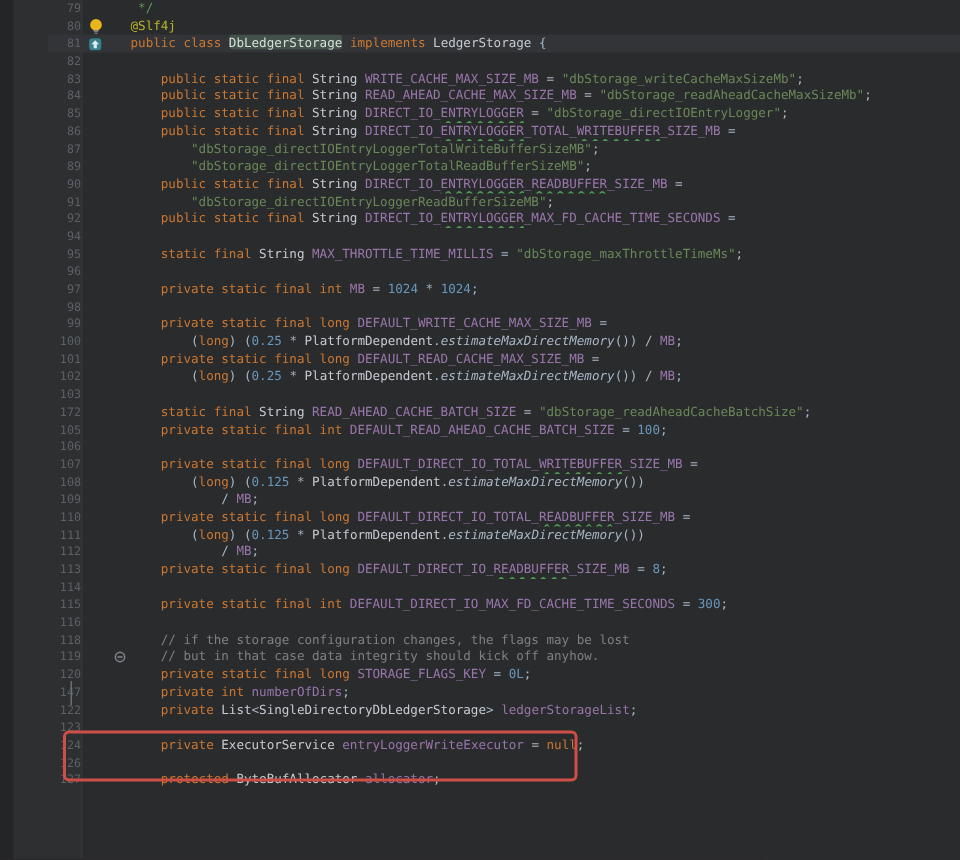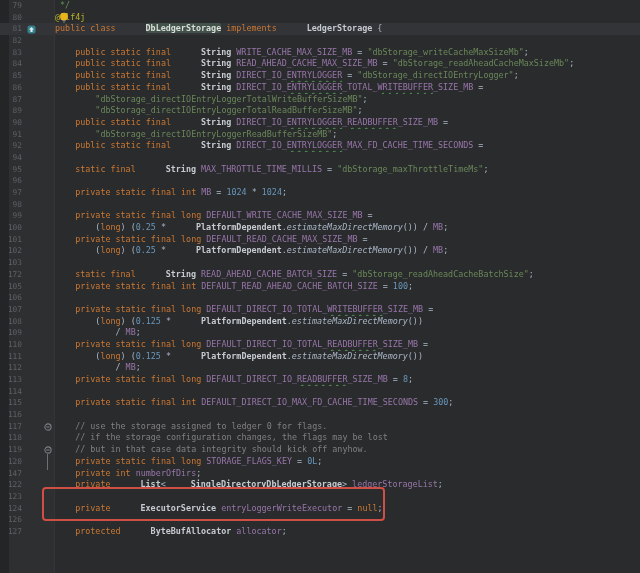--- a/index.html
+++ b/index.html
@@ -4,30 +4,30 @@
 <style>
   html,body{margin:0;padding:0;background:#2a2b2d;}
   .screen{
     position:relative;width:640px;height:573px;overflow:hidden;
     background:#2a2b2d;
     font-family:"DejaVu Sans Mono", monospace;
     font-size:8.4px;
   }
   .gutter-bg{position:absolute;left:0;top:0;bottom:0;width:54px;background:#2d2f31;border-right:1px solid #323539;}
   .left-strip{position:absolute;left:0;top:0;bottom:0;width:9px;background:#232527;}
-  .rows{position:absolute;left:0;top:0;right:0;}
+  .rows{position:absolute;left:0;top:0;right:0;padding-left:32px;}
   .row{display:flex;height:11.694px;line-height:11.7px;align-items:stretch;}
   .row.caret{background:#323438;}
   .ln{flex:0 0 22px;text-align:right;color:#5c6167;font-size:7.8px;line-height:11.9px;}
   .icol{flex:0 0 18px;display:flex;align-items:center;justify-content:center;}
   .fcol{flex:0 0 15px;display:flex;align-items:center;justify-content:center;}
   .codeline{flex:1;white-space:pre;color:#a9b7c6;overflow:hidden;}
   .tk.pln{color:#a9b7c6;}
   .tk.kw{color:#cc7832;}
-  .tk.cls{color:#c6cbd2;font-weight:bold;margin-left:25px;}
+  .tk.cls{color:#c6cbd2;font-weight:normal;}
   .tk.const{color:#9876aa;}
   .tk.field{color:#9876aa;}
   .tk.str{color:#6a8759;}
   .tk.num{color:#6897bb;}
   .tk.cmt{color:#808080;}
   .tk.doc{color:#629755;}
   .tk.ann{color:#bbb529;}
   .tk.mcall{color:#a9b7c6;font-style:italic;}
   .tk.typo{
     text-decoration-line:underline;
@@ -263,31 +263,20 @@
         <span class="fcol"></span>
         <span class="codeline"><span class="tk kw">    private static final int </span><span class="tk const">DEFAULT_DIRECT_IO_MAX_FD_CACHE_TIME_SECONDS</span><span class="tk pln"> = </span><span class="tk num">300</span><span class="tk pln">;</span></span>
       </div>
       <div class="row">
         <span class="ln">116</span>
         <span class="icol"></span>
         <span class="fcol"></span>
         <span class="codeline"></span>
       </div>
       <div class="row">
-        <span class="ln">117</span>
-        <span class="icol"></span>
-        <span class="fcol">
-          <svg width="8" height="8" viewBox="0 0 10 10">
-            <circle cx="5" cy="5" r="3.9" fill="#2d2f31" stroke="#7d8288" stroke-width="1.3"></circle>
-            <line x1="2.9" y1="5" x2="7.1" y2="5" stroke="#7d8288" stroke-width="1.3"></line>
-          </svg>
-        </span>
-        <span class="codeline"><span class="tk cmt">    // use the storage assigned to ledger 0 for flags.</span></span>
-      </div>
-      <div class="row">
         <span class="ln">118</span>
         <span class="icol"></span>
         <span class="fcol"></span>
         <span class="codeline"><span class="tk cmt">    // if the storage configuration changes, the flags may be lost</span></span>
       </div>
       <div class="row">
         <span class="ln">119</span>
         <span class="icol"></span>
         <span class="fcol">
           <svg width="8" height="8" viewBox="0 0 10 10">

